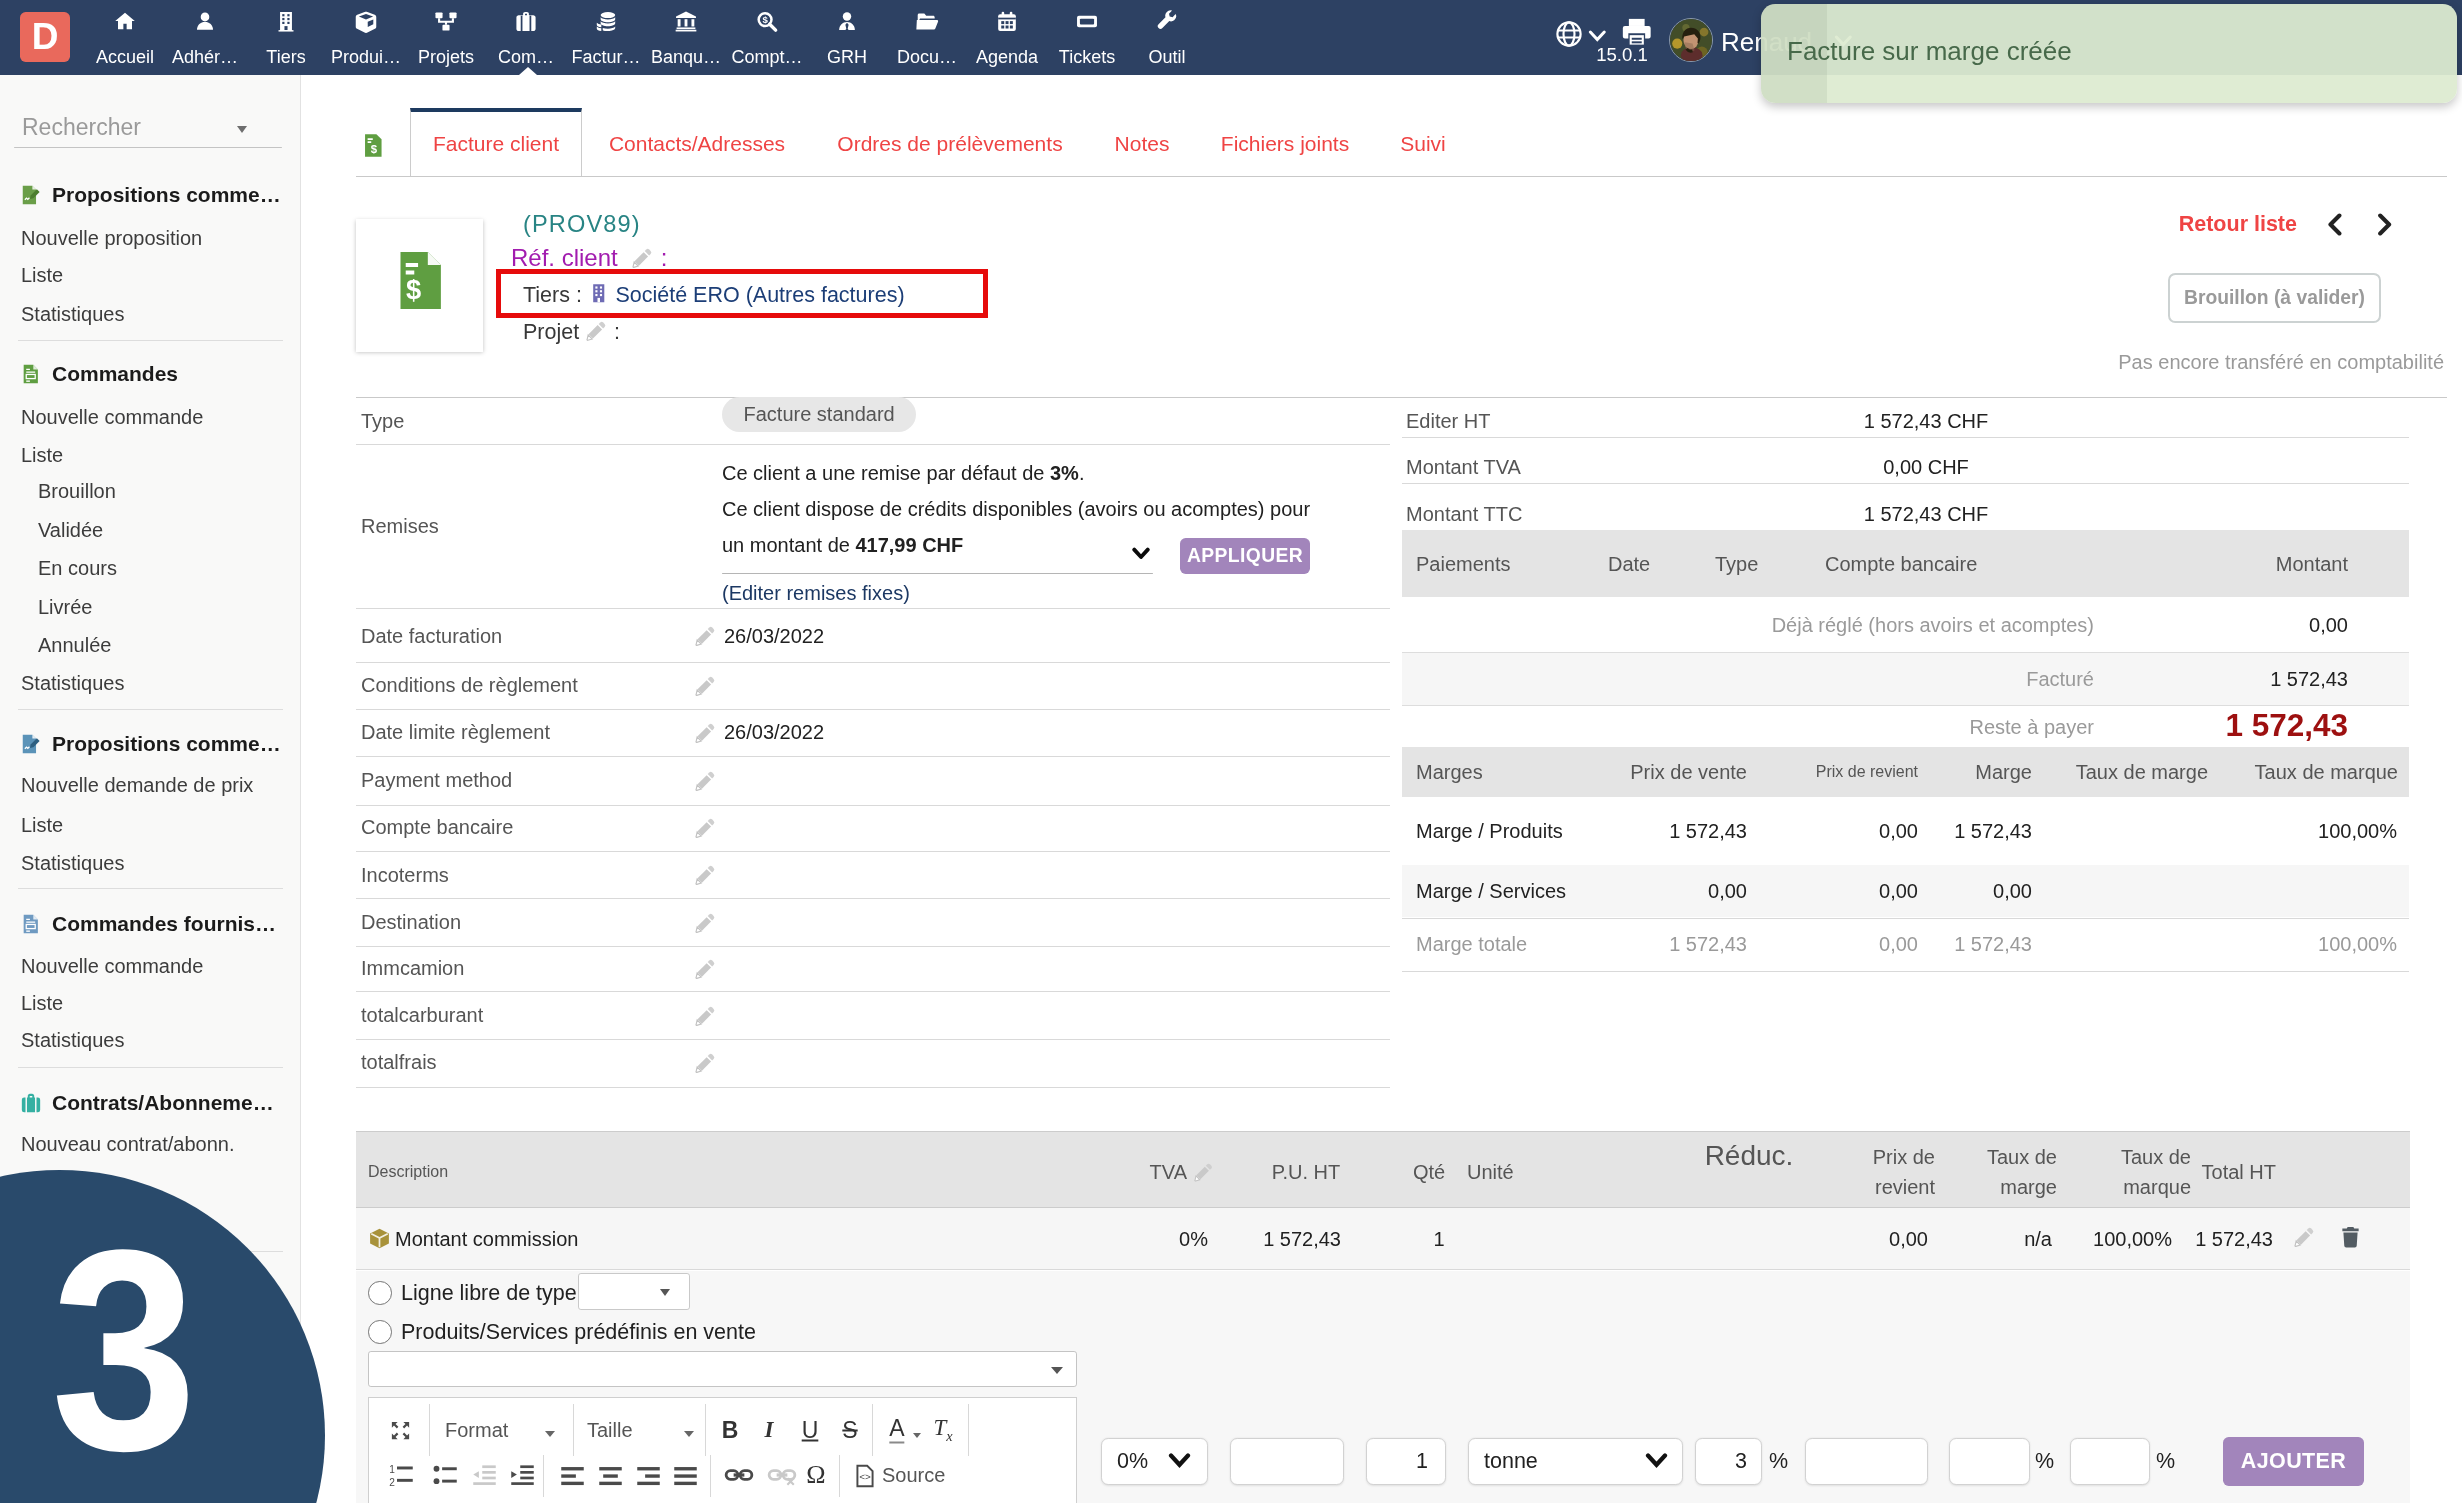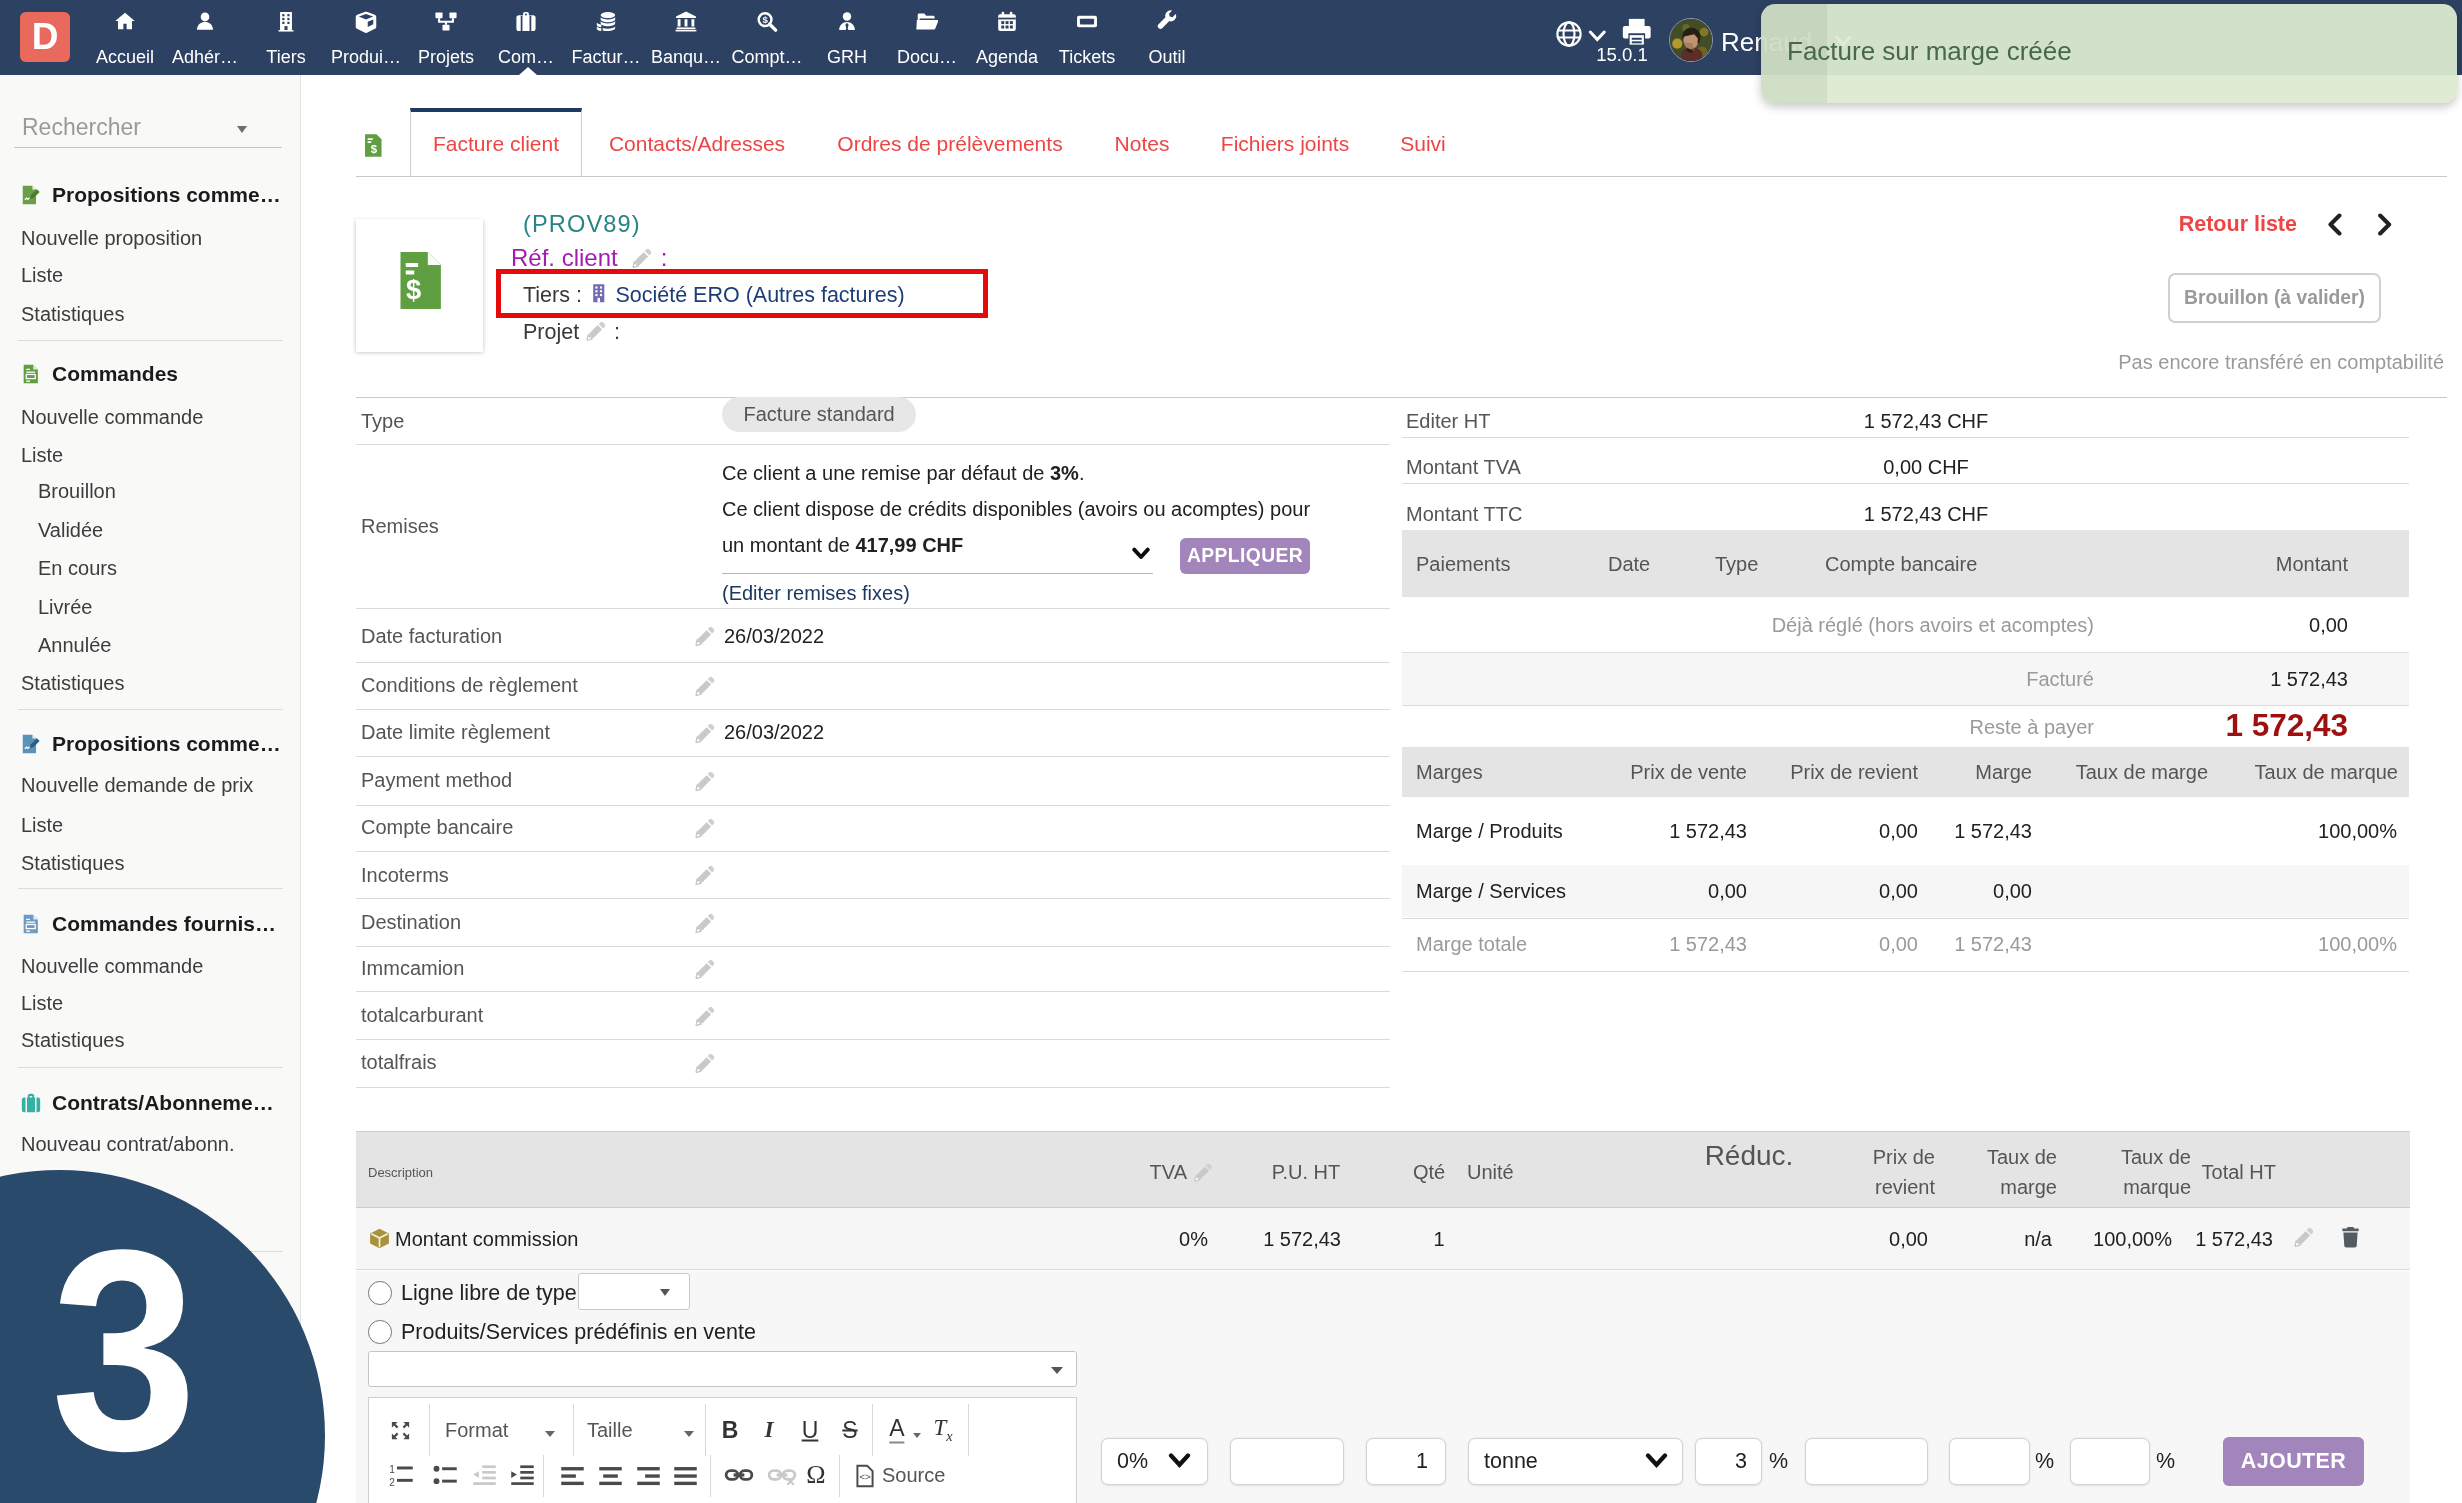--- a/index.html
+++ b/index.html
@@ -420,21 +420,21 @@
 <div class="rt mut" style="left:2094px;top:625px;font-size:20px">Déjà réglé (hors avoirs et acomptes)</div>
 <div class="rt" style="left:2348px;top:625px;font-size:20px">0,00</div>
 <div class="abs" style="left:1402px;top:652px;width:1007px;height:54px;background:#f6f6f6;border-top:0.7px solid #ddd;border-bottom:0.7px solid #ddd"></div>
 <div class="rt mut" style="left:2094px;top:679px;font-size:20px">Facturé</div>
 <div class="rt" style="left:2348px;top:679px;font-size:20px">1 572,43</div>
 <div class="rt mut" style="left:2094px;top:727px;font-size:20px">Reste à payer</div>
 <div class="rt" style="left:2348px;top:725px;font-size:31.5px;font-weight:bold;color:#9d1010">1 572,43</div>
 <div class="abs" style="left:1402px;top:747px;width:1007px;height:50px;background:#e4e4e4"></div>
 <div class="lt gr" style="left:1416px;top:772px;font-size:20px">Marges</div>
 <div class="rt gr" style="left:1747px;top:772px;font-size:20px">Prix de vente</div>
-<div class="rt gr" style="left:1918px;top:772px;font-size:20px">Prix de revient</div>
+<div class="rt gr" style="left:1918px;top:772px;font-size:16px">Prix de revient</div>
 <div class="rt gr" style="left:2032px;top:772px;font-size:20px">Marge</div>
 <div class="rt gr" style="left:2208px;top:772px;font-size:20px">Taux de marge</div>
 <div class="rt gr" style="left:2398px;top:772px;font-size:20px">Taux de marque</div>
 <div class="lt" style="left:1416px;top:831px;font-size:20px">Marge / Produits</div>
 <div class="rt" style="left:1747px;top:831px;font-size:20px">1 572,43</div>
 <div class="rt" style="left:1918px;top:831px;font-size:20px">0,00</div>
 <div class="rt" style="left:2032px;top:831px;font-size:20px">1 572,43</div>
 <div class="rt" style="left:2397px;top:831px;font-size:20px">100,00%</div>
 <div class="abs row-line" style="left:1402px;top:865px;width:1007px"></div>
 <div class="abs" style="left:1402px;top:865px;width:1007px;height:52px;background:#f6f6f6"></div>
@@ -445,21 +445,21 @@
 <div class="abs row-line" style="left:1402px;top:918px;width:1007px"></div>
 <div class="lt mut" style="left:1416px;top:944px;font-size:20px">Marge totale</div>
 <div class="rt mut" style="left:1747px;top:944px;font-size:20px">1 572,43</div>
 <div class="rt mut" style="left:1918px;top:944px;font-size:20px">0,00</div>
 <div class="rt mut" style="left:2032px;top:944px;font-size:20px">1 572,43</div>
 <div class="rt mut" style="left:2397px;top:944px;font-size:20px">100,00%</div>
 <div class="abs row-line" style="left:1402px;top:971px;width:1007px"></div>
 
 <div class="abs" style="left:356px;top:1131px;width:2054px;height:77px;background:#e4e4e4;border-top:0.7px solid #ccc;border-bottom:0.7px solid #ccc"></div>
 <div class="abs" style="left:356px;top:1208px;width:2054px;height:62px;background:#f6f6f6;border-bottom:0.7px solid #d9d9d9"></div>
-<div class="lt gr" style="left:368px;top:1172px;font-size:13px">Description</div>
+<div class="lt gr" style="left:368px;top:1172px;font-size:16px">Description</div>
 <div class="rt gr" style="left:1187px;top:1172px;font-size:20px">TVA</div>
 <div class="abs" style="left:1193px;top:1161px"><svg width="21.5" height="21.5" viewBox="0 0 24 24">
       <path fill="#cfcfcf" d="M15.9 3.7a2.2 2.2 0 0 1 3.1 0l1.5 1.5a2.2 2.2 0 0 1 0 3.1l-1.6 1.6-4.6-4.6z"></path>
       <path fill="#c9c9c9" d="M13.2 6.4l4.6 4.6-9.5 9.5-4.6-4.6z"></path>
       <path fill="#fff" stroke="#c2c2c2" stroke-width="1.2" d="M3.3 16.7l4.2 4.2-4.5 1.4a.6.6 0 0 1-.8-.8z"></path>
     </svg></div>
 <div class="ct gr" style="left:1306px;top:1172px;font-size:20px">P.U. HT</div>
 <div class="ct gr" style="left:1429px;top:1172px;font-size:20px">Qté</div>
 <div class="lt gr" style="left:1467px;top:1172px;font-size:20px">Unité</div>
 <div class="ct gr" style="left:1749px;top:1156px;font-size:28px">Réduc.</div>

